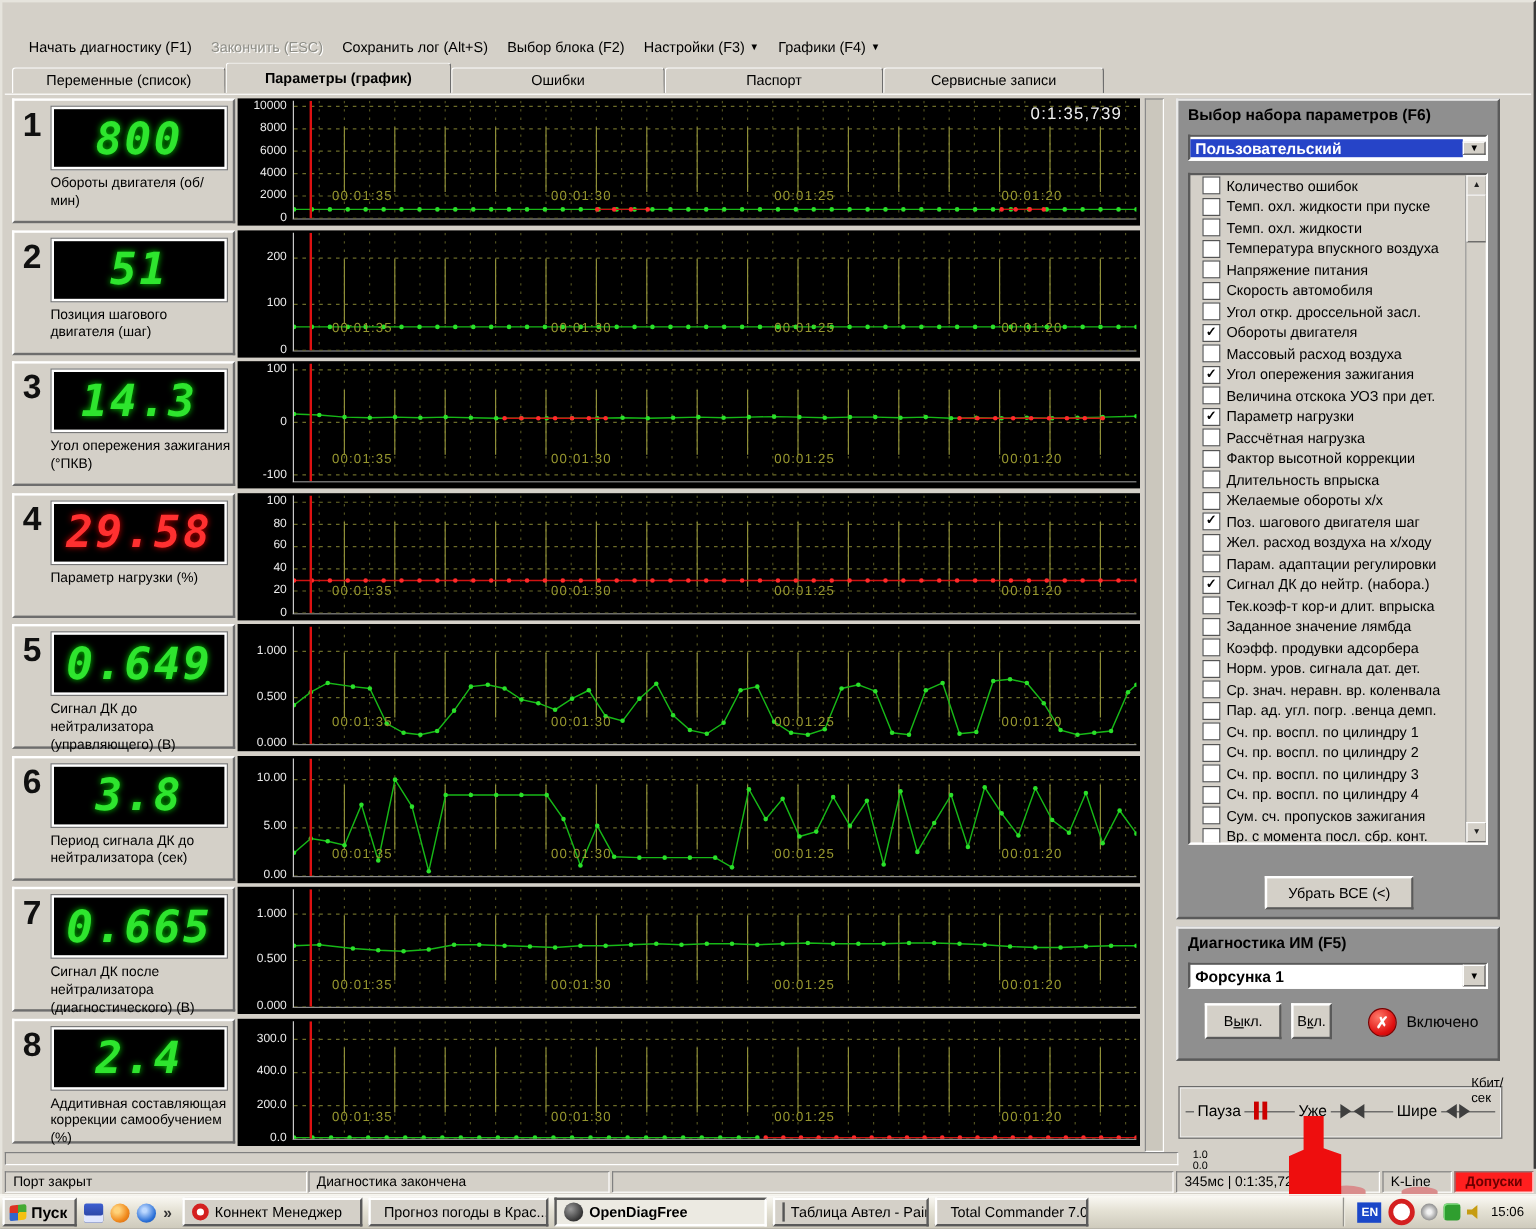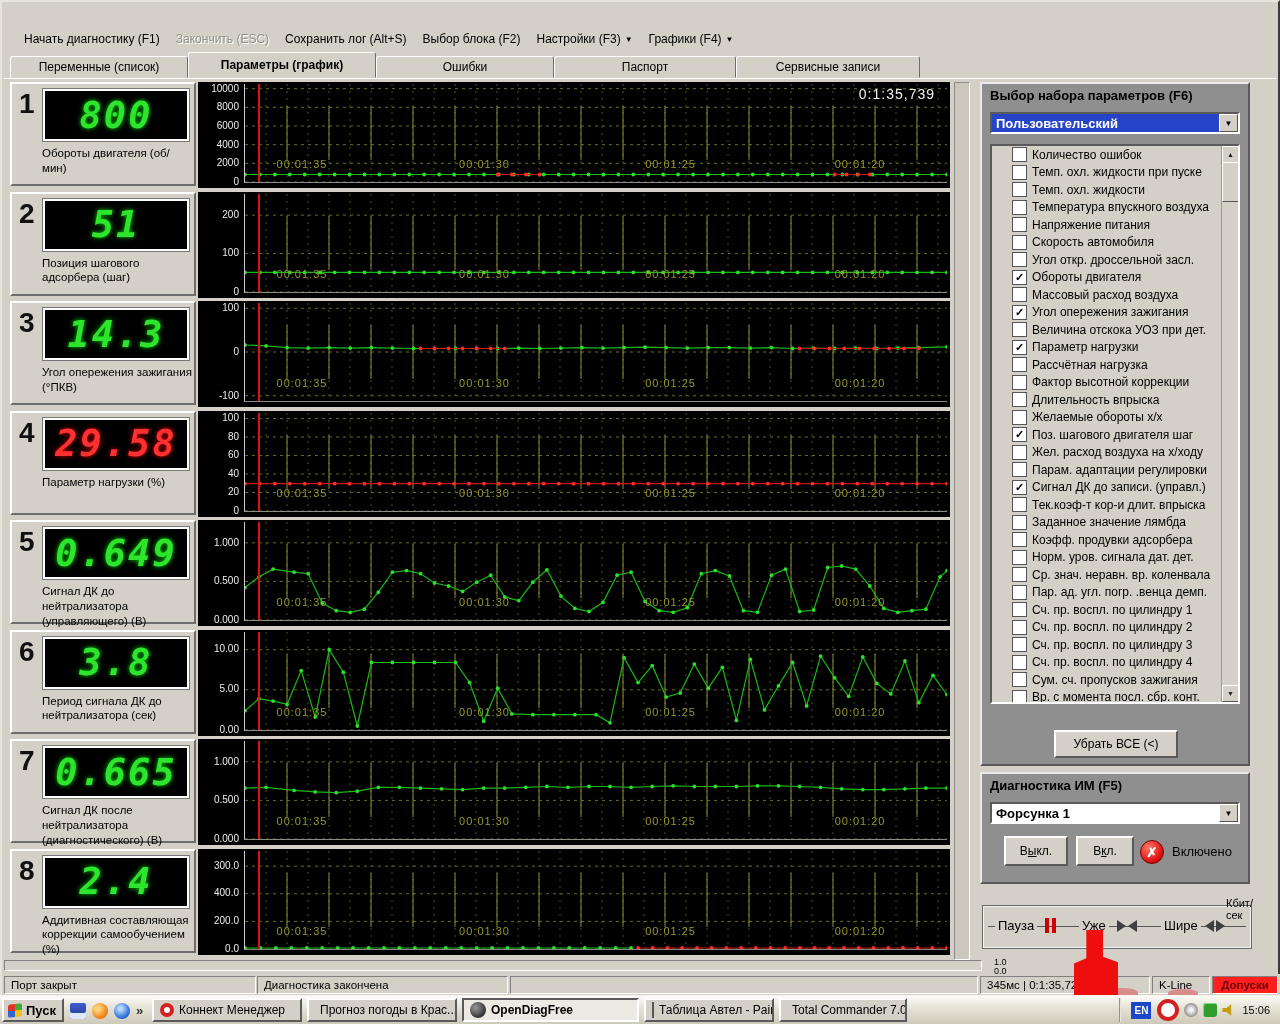--- a/index.html
+++ b/index.html
@@ -59,21 +59,21 @@
   .gpanel{position:absolute;left:978px;width:270px;background:#8f8f8f;
     border:2px solid;border-color:#e9e9e9 #5a5a5a #5a5a5a #e9e9e9;box-sizing:border-box;}
   .ptitle{position:absolute;left:8px;top:4px;font-size:13px;font-weight:bold;color:#000;}
   .combo{position:absolute;left:8px;width:250px;height:22px;background:#fff;border:2px solid;border-color:#5a5a5a #fff #fff #5a5a5a;box-sizing:border-box;display:flex;}
   .combo .val{flex:1;display:flex;align-items:center;padding:0 4px;font-size:13px;font-weight:bold;overflow:hidden;white-space:nowrap;}
   .combo .val.sel{background:#2644c8;color:#fff;}
   .combo .drop{width:17px;background:#d4d0c8;border:1px solid;border-color:#fff #555 #555 #fff;
     display:flex;align-items:center;justify-content:center;font-size:8px;color:#000;}
   #plist{position:absolute;left:8px;top:60px;width:250px;height:560px;background:#d4d0c8;
     border:2px solid;border-color:#5a5a5a #fff #fff #5a5a5a;box-sizing:border-box;overflow:hidden;}
-  .prowi{height:17.5px;display:flex;align-items:center;padding-left:20px;font-size:12px;white-space:nowrap;}
+  .prowi{height:17.5px;display:flex;align-items:center;padding-left:10px;font-size:12px;white-space:nowrap;}
   .cbx{width:13px;height:13px;background:#fff;border:1px solid #555;margin-right:5px;flex:0 0 13px;
     display:flex;align-items:center;justify-content:center;font-size:11px;font-weight:bold;line-height:1;}
   #plist-sb{position:absolute;right:0;top:0;width:16px;height:100%;background:#d4d0c8;border-left:1px solid #999;}
   .sbbtn{position:absolute;left:0;width:15px;height:15px;background:#d4d0c8;border:1px solid;border-color:#fff #555 #555 #fff;
     font-size:7px;display:flex;align-items:center;justify-content:center;color:#222;}
   #sbthumb{position:absolute;left:0;top:16px;width:15px;height:38px;background:#d4d0c8;border:1px solid;border-color:#fff #555 #555 #fff;}
   .btn{background:#d4d0c8;border:2px solid;border-color:#fff #5a5a5a #5a5a5a #fff;font-size:12px;color:#000;
     display:flex;align-items:center;justify-content:center;box-sizing:border-box;}
 
   
@@ -303,21 +303,21 @@
             <div class="gts">0:1:35,739</div>
           </div>
         </div>
       </div>
       <div class="prow" style="top: 189.5px;">
         <div class="card">
           <div class="pnum">2</div>
           <div class="segwrap">
             <div class="seg seggreen">51</div>
           </div>
-          <div class="plab">Позиция шагового адсорбера (шаг)</div>
+          <div class="plab">Позиция шагового двигателя (шаг)</div>
         </div>
         <div class="gcell">
           <div class="ylab">
             <div class="ytick" style="top: 94px;">0</div>
             <div class="ytick" style="top: 55.5686px;">100</div>
             <div class="ytick" style="top: 17.1373px; text-align: center;">200</div>
           </div>
           <div class="plot">
             <svg viewBox="0 0 702 98" preserveAspectRatio="none">
               <line x1="21" y1="0" x2="21" y2="98" stroke="#50501f" stroke-width="1" stroke-dasharray="2,5"></line>
@@ -1186,21 +1186,21 @@
             <div class="xtime" style="left: 84%;">00:01:20</div>
           </div>
         </div>
       </div>
     </div>
 
   <div id="gstrip"></div>
 
   <div class="gpanel" id="panelA" style="top:80px;height:684px;">
     <div class="ptitle">Выбор набора параметров (F6)</div>
-    <div class="combo" style="top:28px;">
+    <div class="combo" style="top:28px;align-items:center;">
       <span class="val sel">Пользовательский</span>
       <span class="drop">▼</span>
     </div>
     <div id="plist">
       <div id="plist-items">
           <div class="prowi">
             <span class="cbx"></span>
             <span>Количество ошибок</span>
           </div>
           <div class="prowi">
@@ -1270,21 +1270,21 @@
           <div class="prowi">
             <span class="cbx"></span>
             <span>Жел. расход воздуха на х/ходу</span>
           </div>
           <div class="prowi">
             <span class="cbx"></span>
             <span>Парам. адаптации регулировки</span>
           </div>
           <div class="prowi">
             <span class="cbx">✓</span>
-            <span>Сигнал ДК до записи. (управл.)</span>
+            <span>Сигнал ДК до нейтр. (набора.)</span>
           </div>
           <div class="prowi">
             <span class="cbx"></span>
             <span>Тек.коэф-т кор-и длит. впрыска</span>
           </div>
           <div class="prowi">
             <span class="cbx"></span>
             <span>Заданное значение лямбда</span>
           </div>
           <div class="prowi">
@@ -1339,21 +1339,21 @@
 
   <div class="gpanel" id="panelB" style="top:770px;height:112px;">
     <div class="ptitle">Диагностика ИМ (F5)</div>
     <div class="combo" style="top:28px;">
       <span class="val">Форсунка 1</span>
       <span class="drop">▼</span>
     </div>
     <div class="btn abs" style="left:22px;top:62px;width:64px;height:30px;">
       <span><span>В</span><u>ы</u><span>кл.</span></span>
     </div>
-    <div class="btn abs" style="left:94px;top:62px;width:58px;height:30px;">
+    <div class="btn abs" style="left:94px;top:62px;width:34px;height:30px;">
       <span><span>В</span><u>к</u><span>л.</span></span>
     </div>
     <div class="redx abs" style="left:158px;top:66px;">✗</div>
     <div class="abs" style="left:190px;top:70px;font-size:13px;">Включено</div>
   </div>
 
   <div id="transport">
     <div id="tline"></div>
     <span class="tlab" style="left:12px;">Пауза</span>
     <span class="pbars" style="left:62px;">

